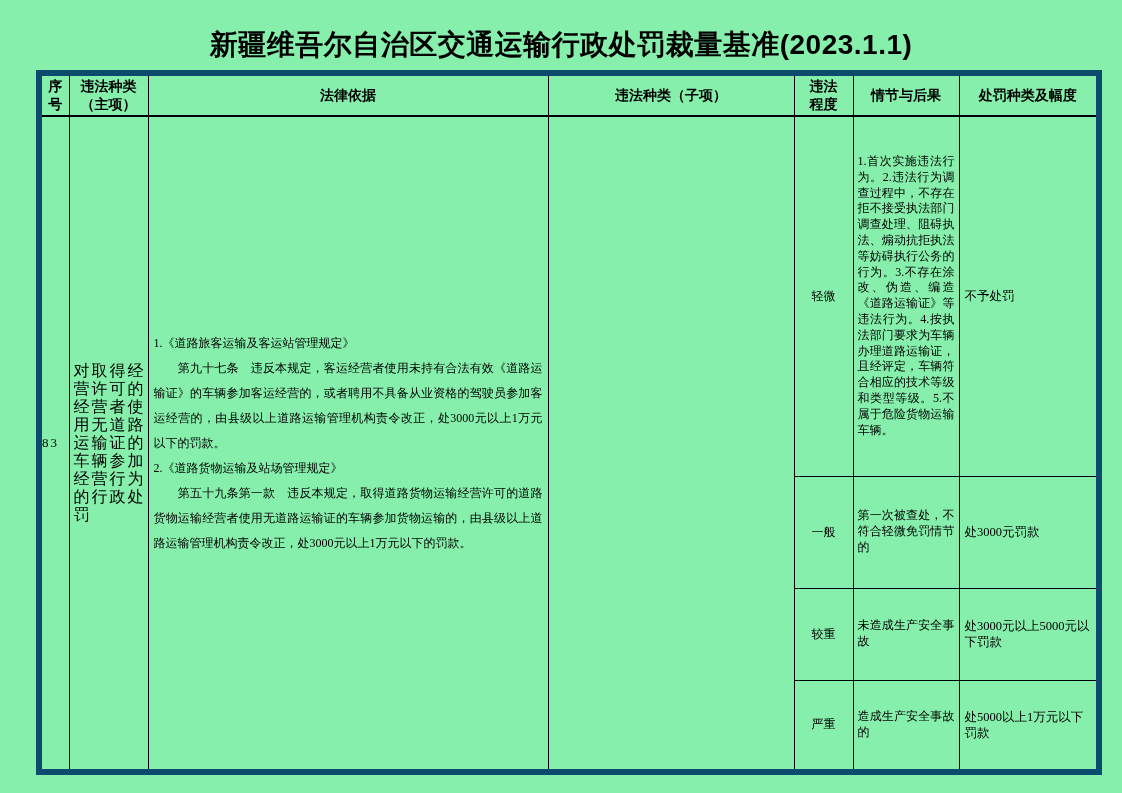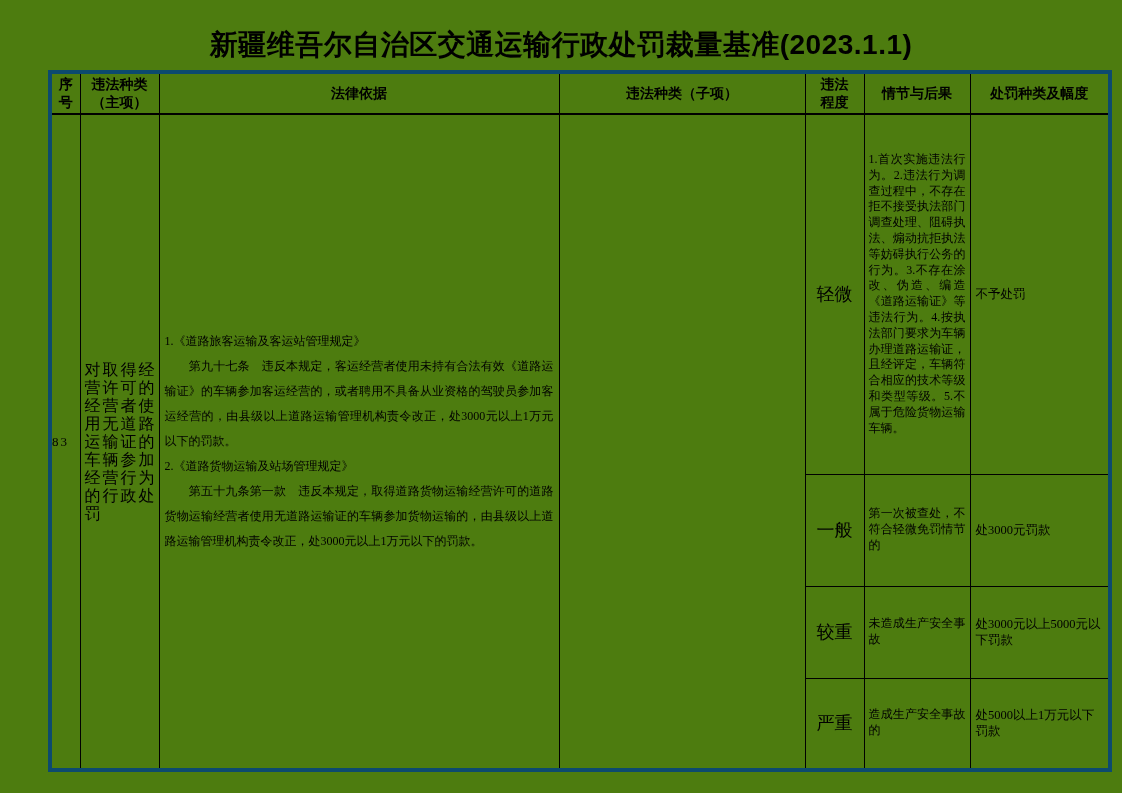--- a/index.html
+++ b/index.html
@@ -5,39 +5,39 @@
   * { margin: 0; padding: 0; box-sizing: border-box; }
   html, body {
     width: 1122px; height: 793px;
     background: #ffffff;
     color: #000000;
     font-family: "Liberation Serif", serif;
   }
   .page {
     position: relative;
     width: 1122px; height: 793px;
-    background: #4d7c0f;
+    background: #86efac;
     overflow: hidden;
   }
   .title {
     position: absolute;
     top: 26px; left: 0; right: 0;
     text-align: center;
     font-family: "Liberation Sans", sans-serif;
     font-size: 28px;
     font-weight: bold;
     letter-spacing: 0.5px;
   }
   table.grid {
     position: absolute;
-    left: 48px; top: 70px;
+    left: 36px; top: 70px;
     width: 1060px;
     border-collapse: collapse;
     table-layout: fixed;
-    border: 4px solid #0c4a6e;
+    border: 6px solid #0c4a6e;
   }
   table.grid th, table.grid td {
     border: 1px solid #000;
     vertical-align: middle;
     overflow: hidden;
   }
   table.grid thead th {
     font-family: "Liberation Sans", sans-serif;
     font-weight: bold;
     font-size: 14px;
@@ -67,21 +67,21 @@
   td.c-legal {
     font-size: 12px;
     line-height: 25px;
     padding: 0 5px;
     white-space: pre-wrap;
     text-align: justify;
   }
   td.c-sub { }
   td.c-degree {
     text-align: center;
-    font-size: 18px;
+    font-size: 12px;
   }
   td.c-circ {
     font-size: 12px;
     line-height: 15.8px;
     padding: 2px 4px;
     text-align: justify;
   }
   td.c-pen {
     font-size: 12.5px;
     line-height: 16px;

